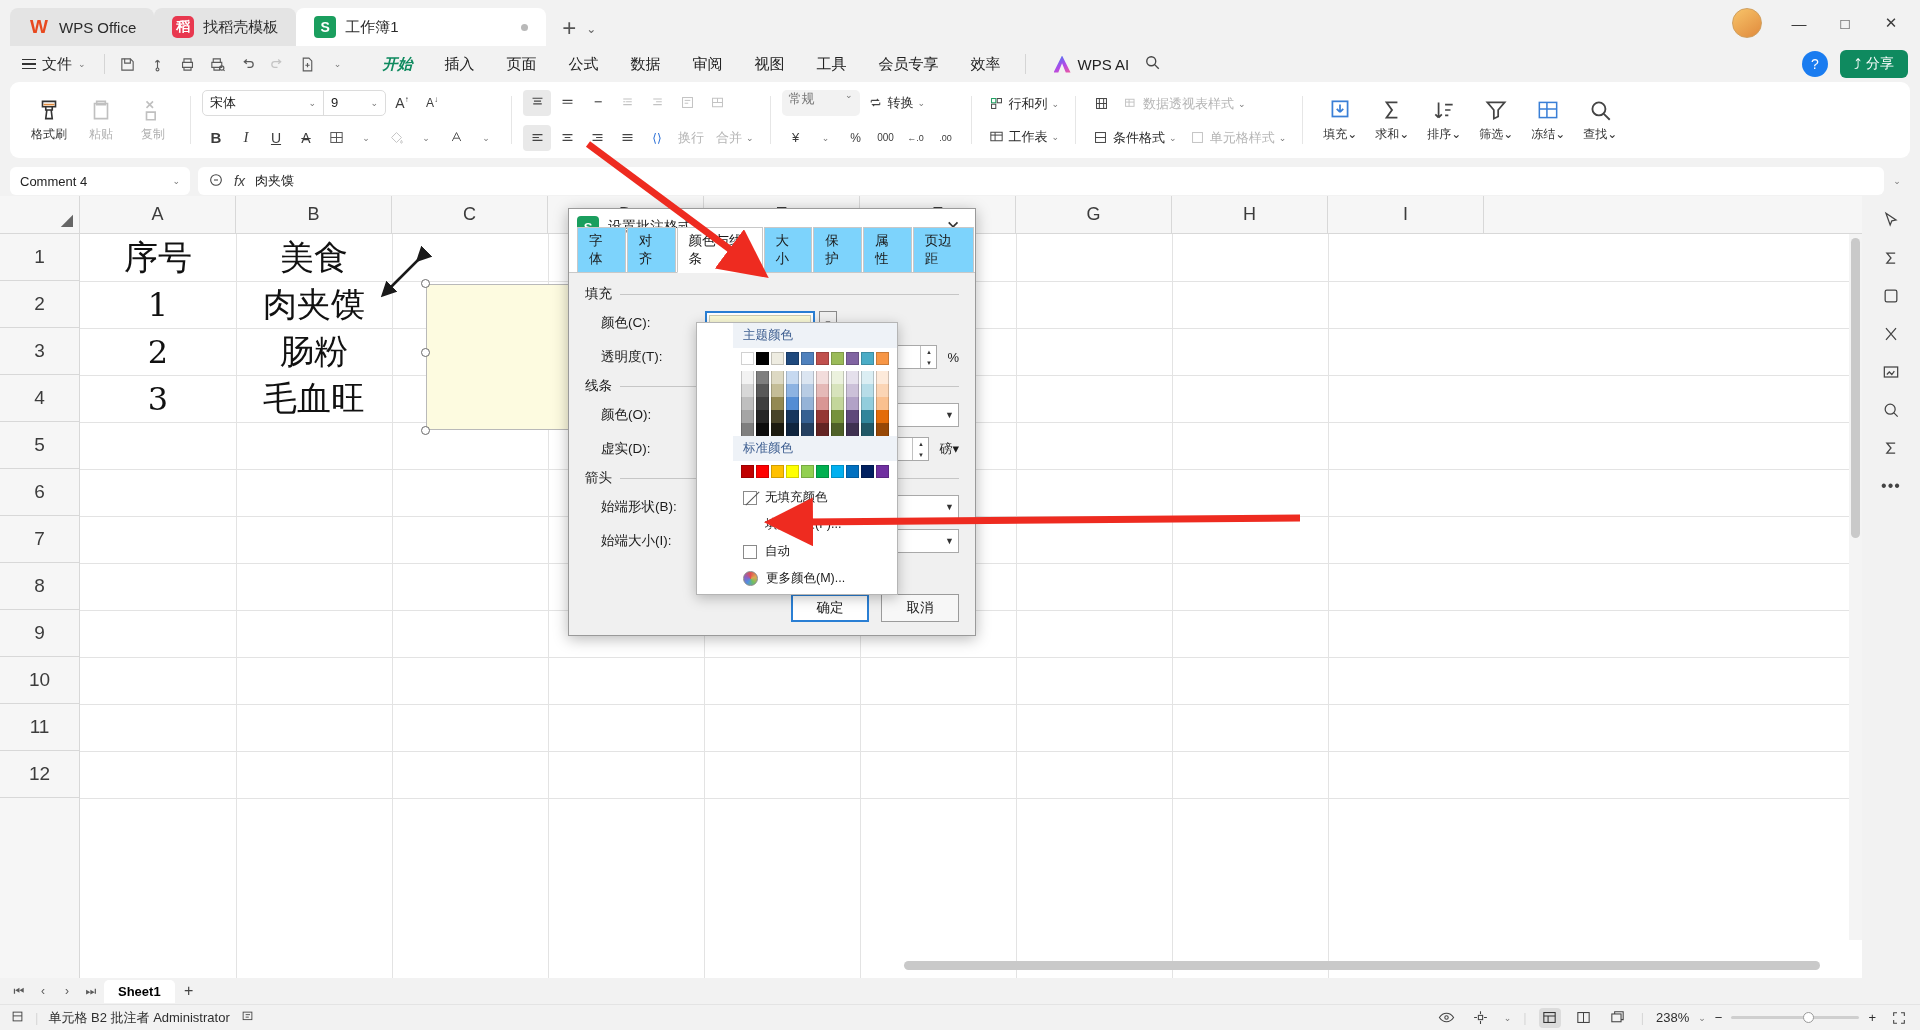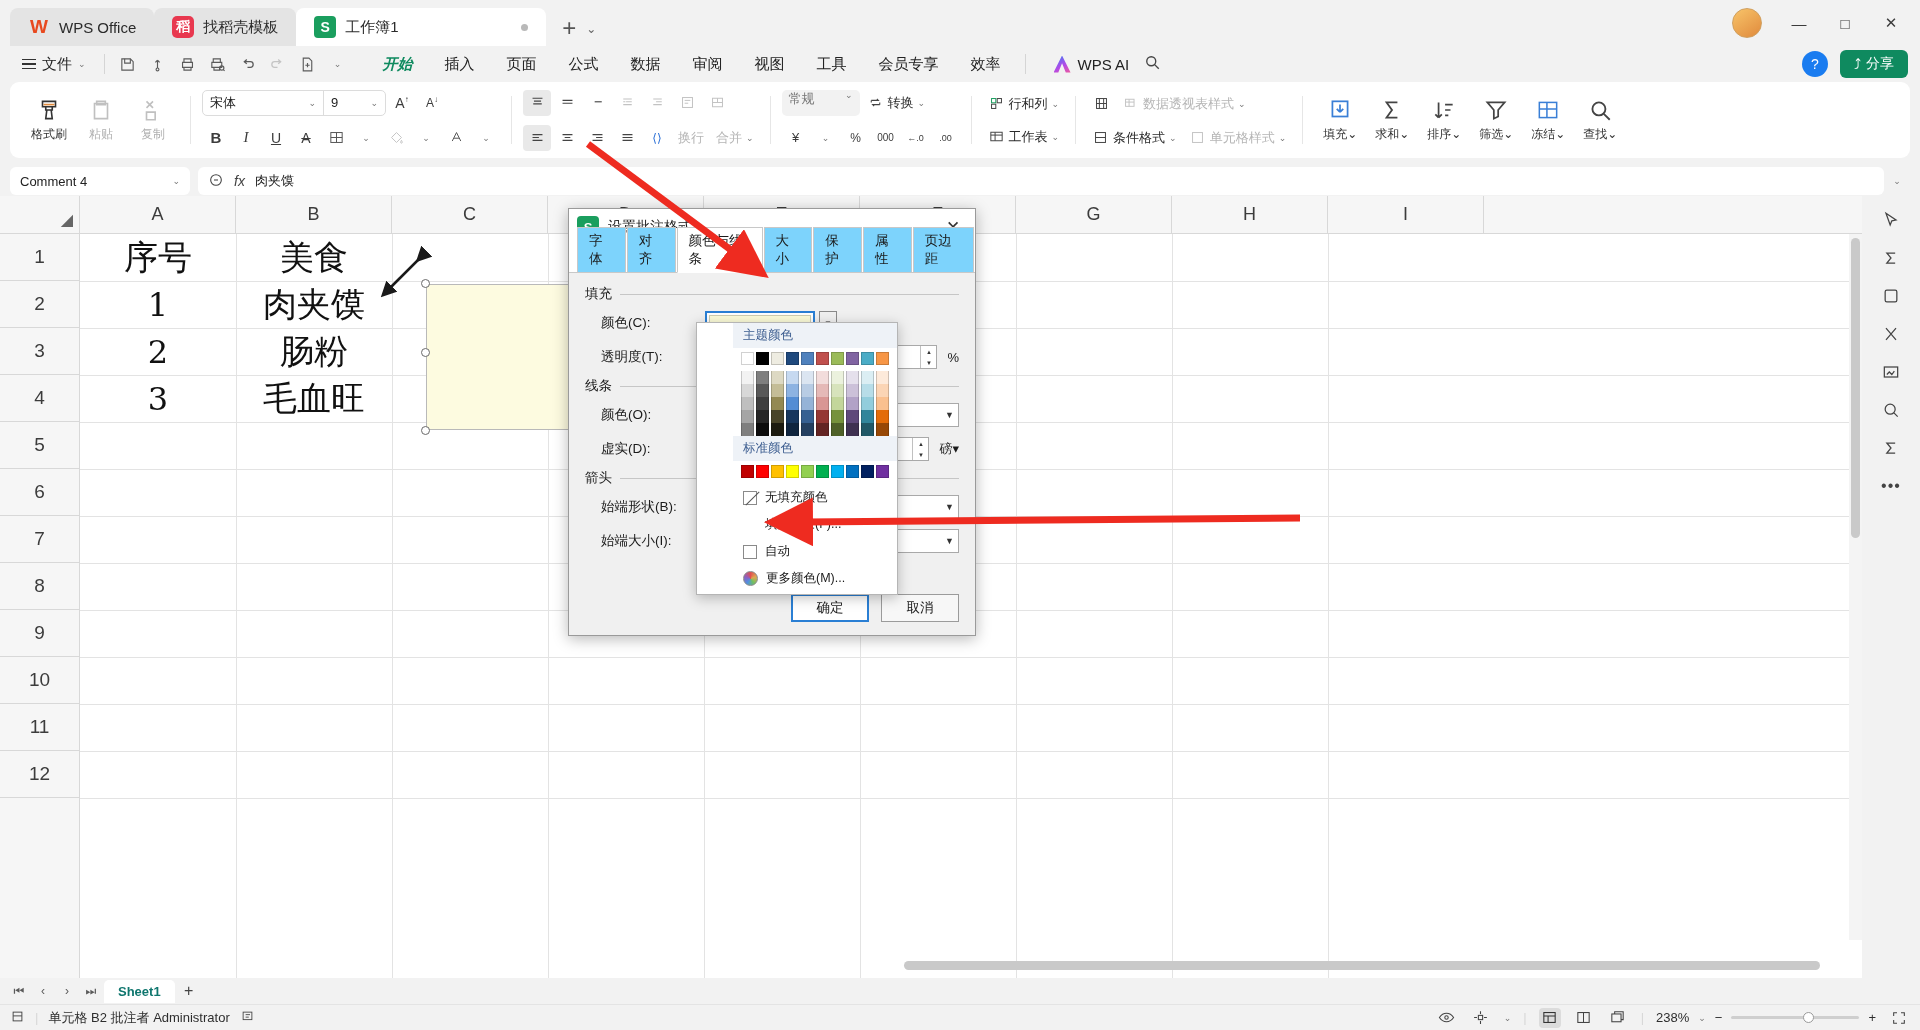--- a/index.html
+++ b/index.html
@@ -97,21 +97,21 @@
   .rtool { width: 36px; height: 36px; display: flex; align-items: center; justify-content: center; color: #444; border-radius: 6px; }
   .rtool svg { width: 20px; height: 20px; }
   .vscroll { position: absolute; right: 58px; top: 234px; width: 13px; bottom: 90px; background: #f4f4f4; }
   .vthumb { position: absolute; left: 2px; right: 2px; top: 4px; height: 300px; background: #c9c9c9; border-radius: 5px; }
   .hscroll { position: absolute; left: 880px; right: 76px; bottom: 58px; height: 13px; }
   .hthumb { position: absolute; left: 24px; right: 24px; top: 2px; bottom: 2px; background: #c9c9c9; border-radius: 5px; }
 
   
   .sheettabs { position: absolute; left: 0; right: 0; bottom: 26px; height: 26px; background: #f2f2f2; display: flex; align-items: center; padding-left: 8px; gap: 2px; }
   .navbtn { width: 22px; height: 22px; display: flex; align-items: center; justify-content: center; color: #5a5a5a; font-size: 12px; }
-  .stab { background: #fff; border-radius: 5px 5px 0 0; padding: 4px 14px; font-size: 13px; font-weight: bold; color: #0f766e; }
+  .stab { background: #fff; border-radius: 5px 5px 0 0; padding: 4px 14px; font-size: 13px; font-weight: bold; color: #000000; }
   .addsheet { width: 24px; display: flex; align-items: center; justify-content: center; font-size: 16px; color: #444; }
   .statusbar { position: absolute; left: 0; right: 0; bottom: 0; height: 26px; background: #f2f2f2; display: flex; align-items: center; padding: 0 10px; font-size: 13px; color: #2e2e2e; gap: 10px; border-top: 1px solid #e4e4e4; }
   .sb-right { margin-left: auto; display: flex; align-items: center; gap: 12px; }
   .zoomctl { display: flex; align-items: center; gap: 9px; }
   .zline { width: 128px; height: 3px; background: #cfcfcf; border-radius: 2px; position: relative; }
   .zknob { position: absolute; left: 72px; top: -4px; width: 11px; height: 11px; border-radius: 50%; background: #fff; border: 1px solid #9a9a9a; }
   .viewbtn { width: 22px; height: 20px; display: flex; align-items: center; justify-content: center; color: #444; }
   .viewbtn.on { background: #dcdcdc; border-radius: 4px; }
 
   

